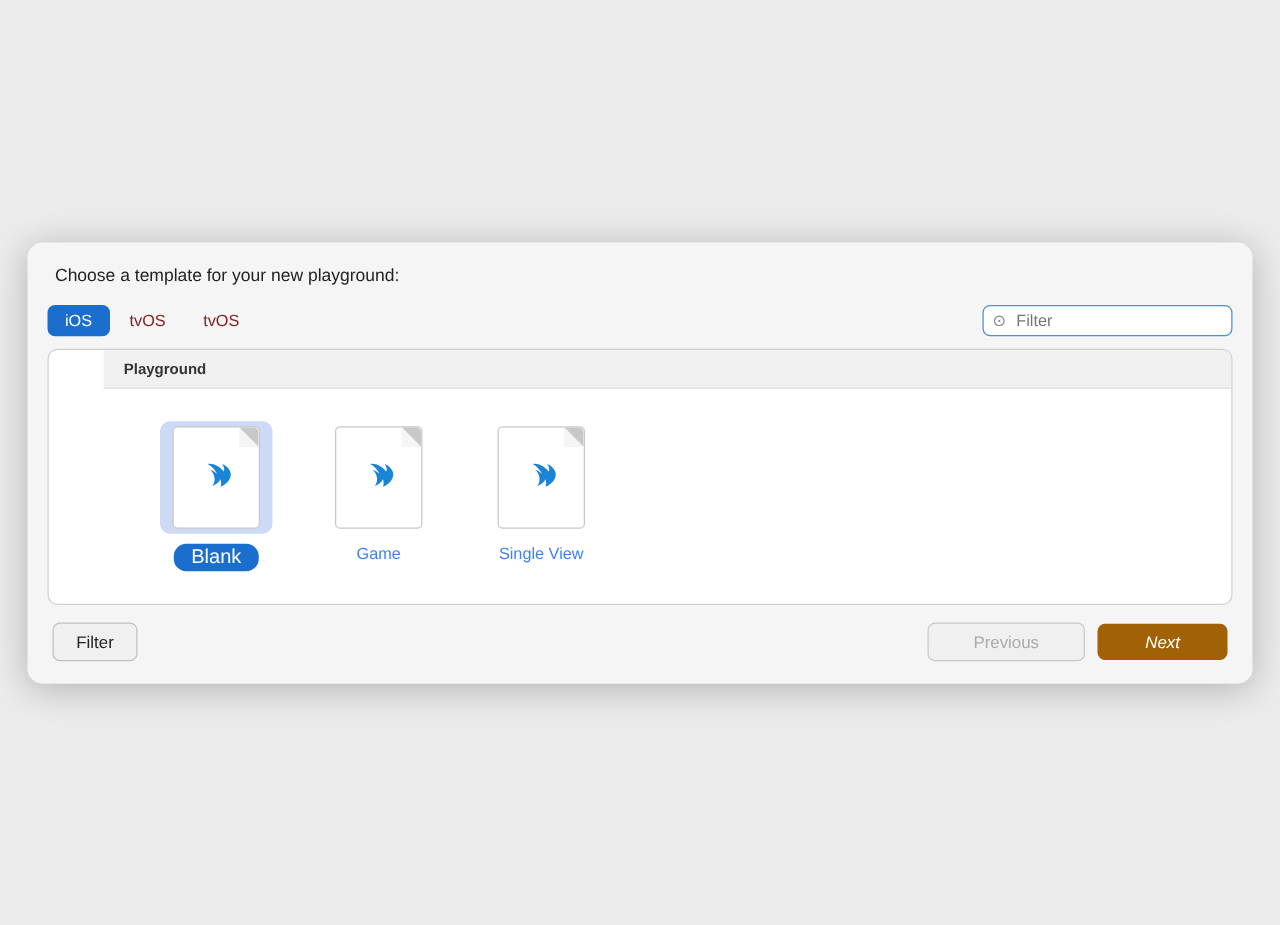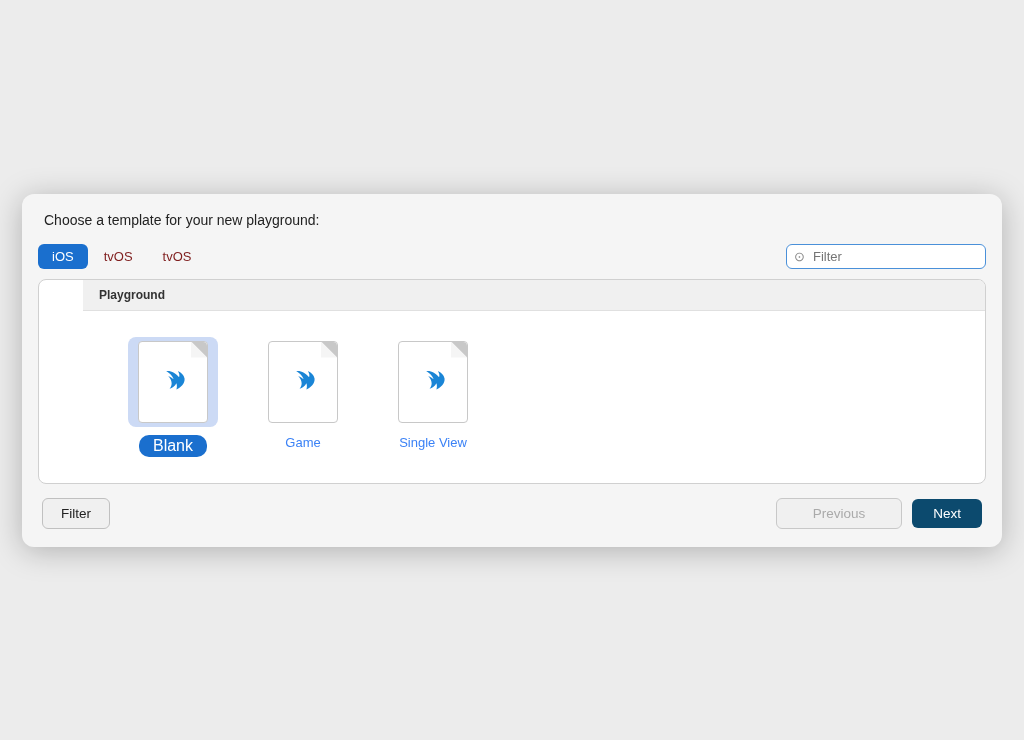--- a/index.html
+++ b/index.html
@@ -207,28 +207,29 @@
       padding: 7px 36px;
       border: 1px solid #c8c8c8;
       border-radius: 6px;
       background: #f0f0f0;
       font-size: 13.5px;
       color: #aaa;
       cursor: default;
     }
 
     .btn-next {
-      padding: 7px 21px;
+      padding: 7px 38px;
       border: none;
       border-radius: 6px;
-      background: #0c4a6e;
+      background: #a16207;
       font-size: 13.5px;
       color: #fff;
       cursor: pointer;
       font-weight: 500;
+      font-style: italic;
     }
 
     
     .swift-bird {
       width: 34px;
       height: 34px;
       fill: #1a85d6;
     }
   </style>
 </head>

